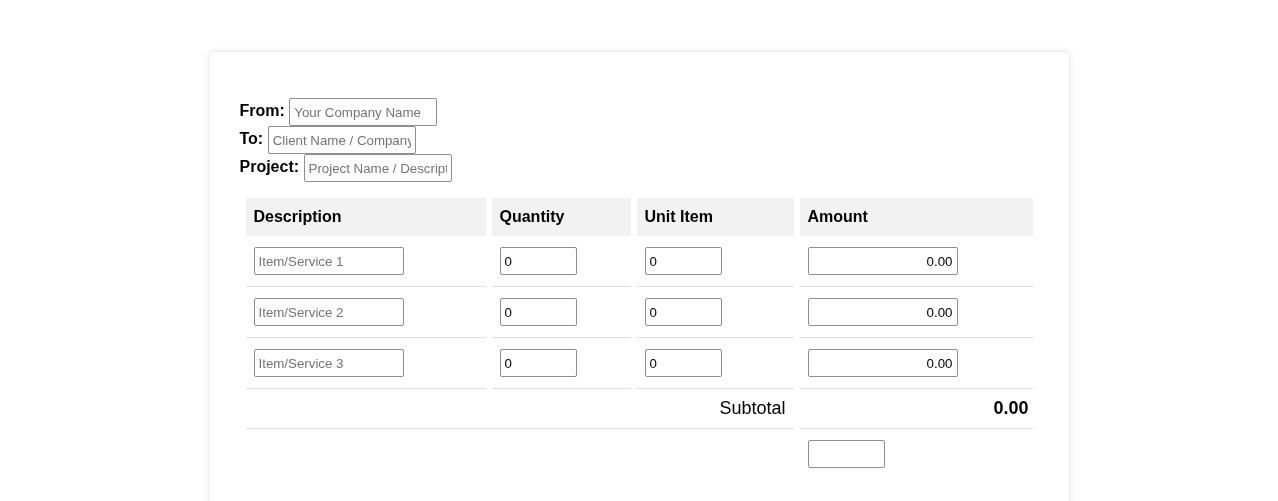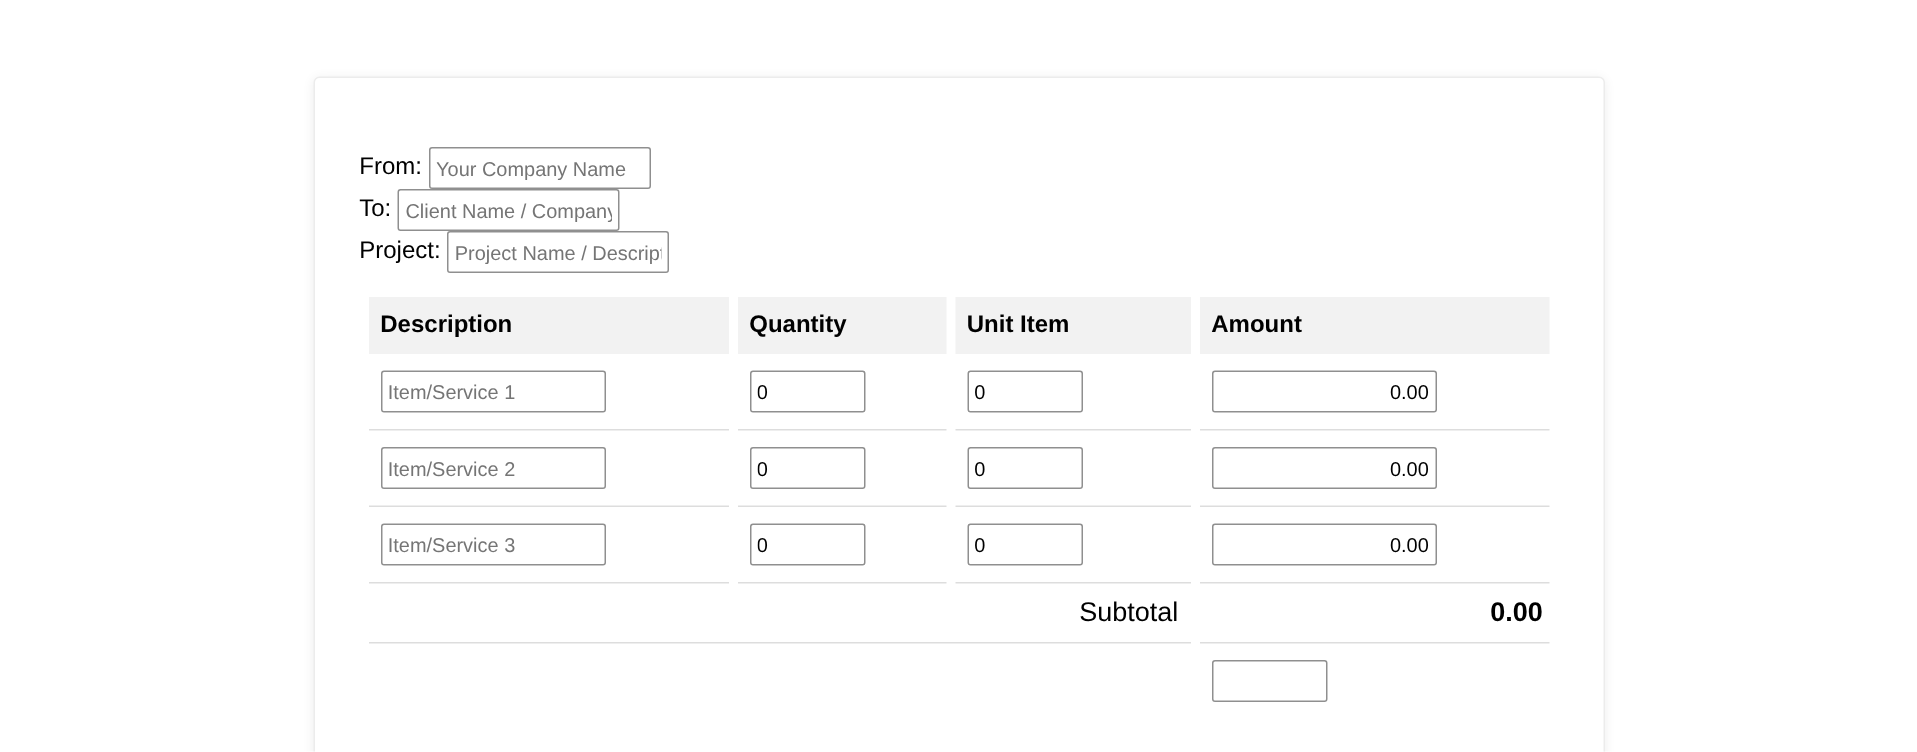--- a/index.html
+++ b/index.html
@@ -29,21 +29,21 @@
     font-weight: bold;
     margin: 20px 0 16px 0;
     line-height: 1.15;
   }
   .parties {
     margin: 16px 0;
     font-size: 16px;
     line-height: 21.5px;
   }
   .parties b {
-    font-weight: normal;
+    font-weight: bold;
     text-align: center;
   }
   input.txt {
     font-family: inherit;
     font-size: 13.3px;
     color: #000000;
     background: #ffffff;
     border: 1px solid #8f8f8f;
     border-radius: 2px;
     height: 21px;

